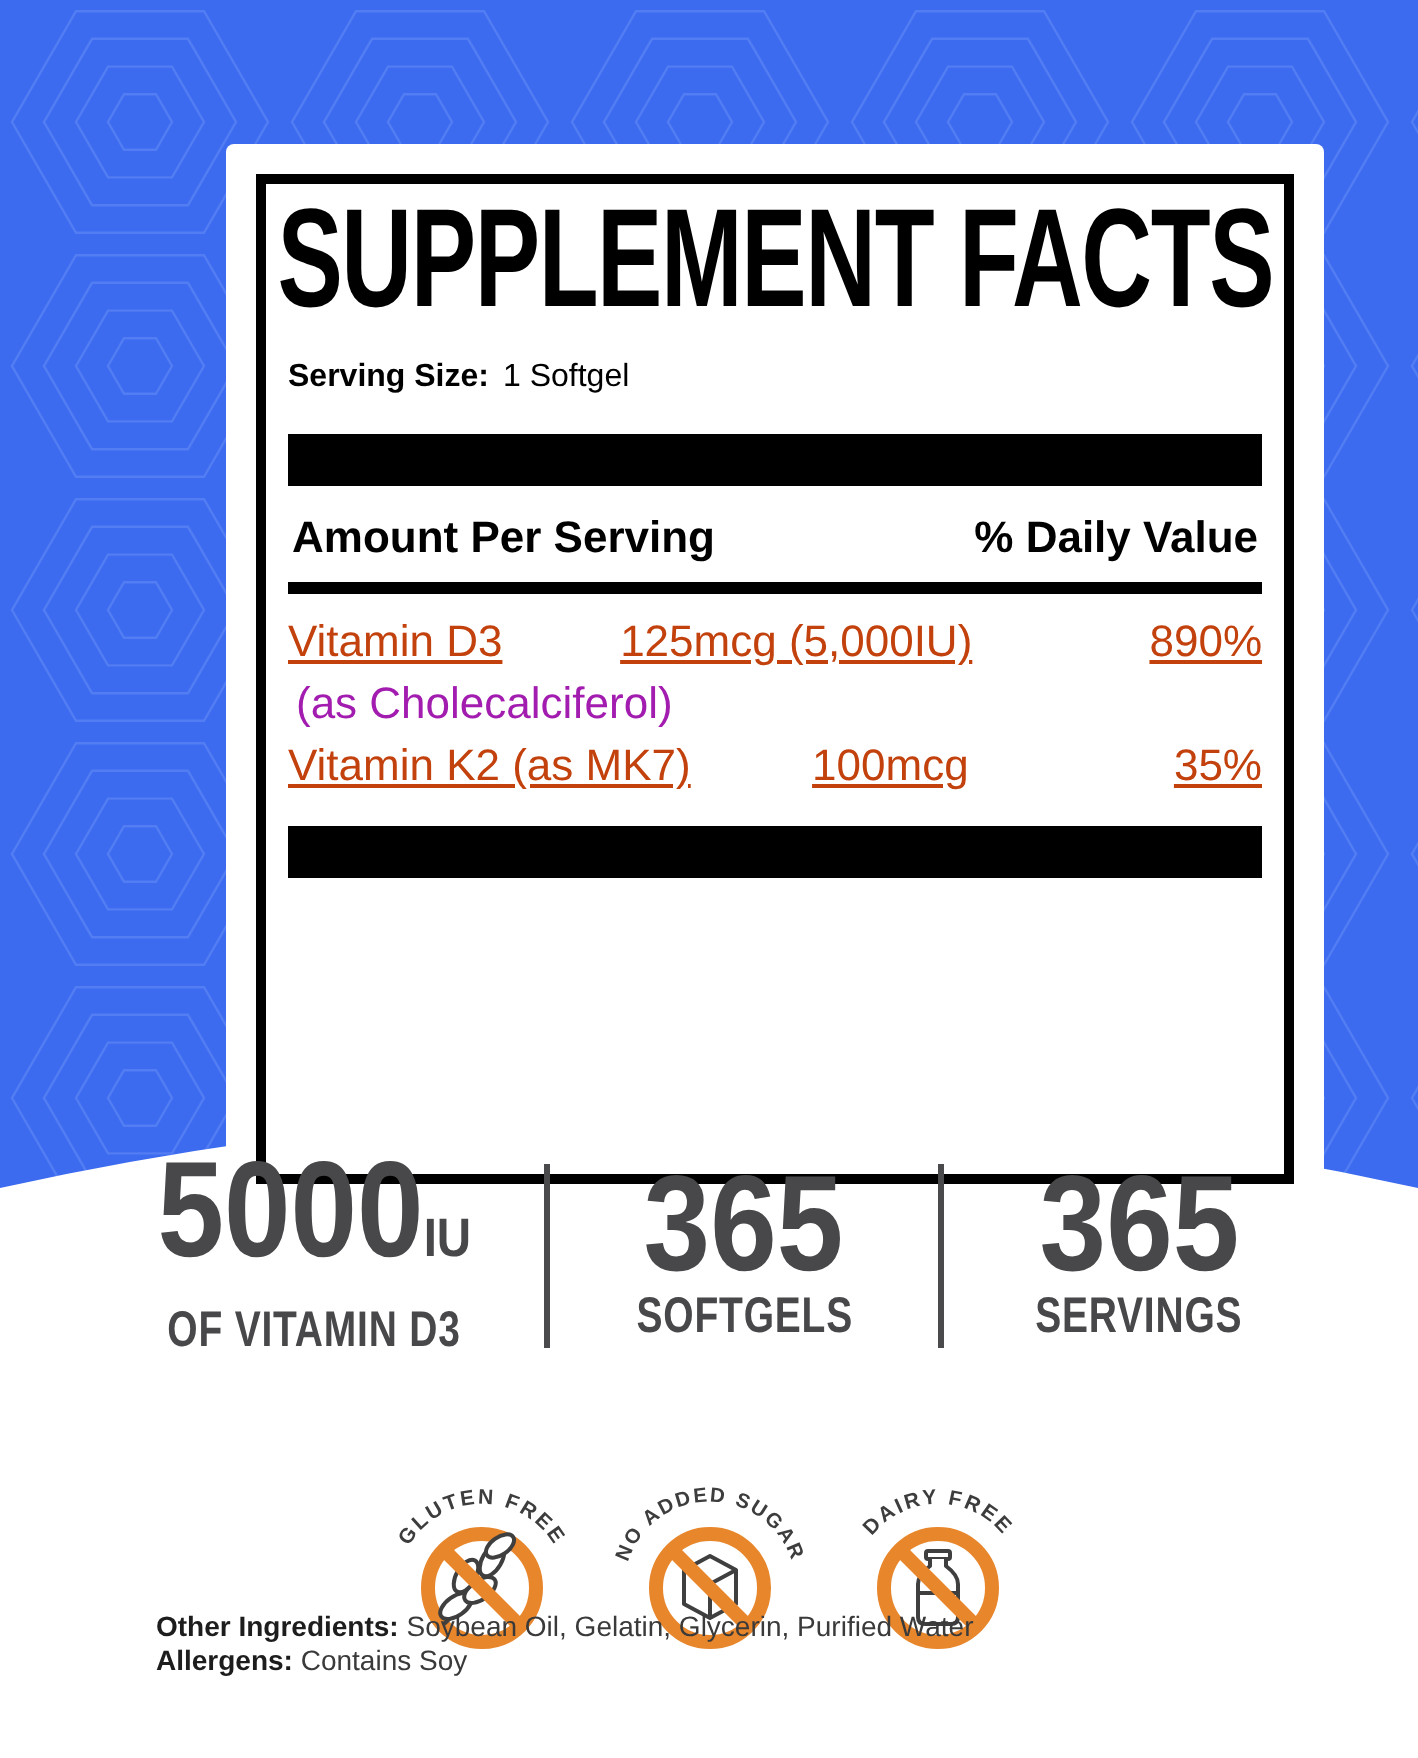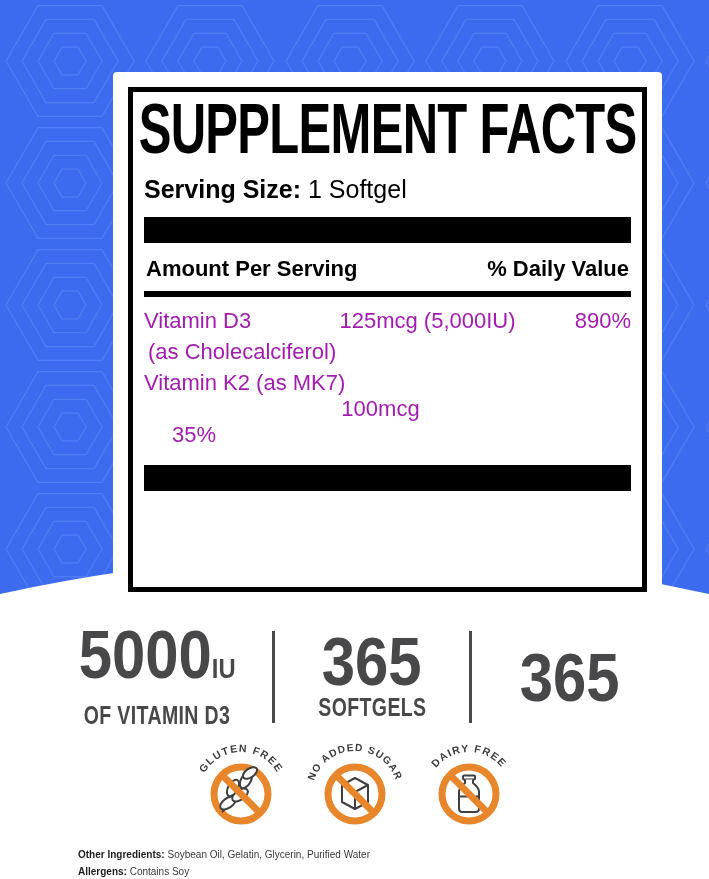--- a/index.html
+++ b/index.html
@@ -9,55 +9,55 @@
   
   .bg-svg { position:absolute; left:0; top:0; }
 
   
   .panel { position:absolute; left:81px; top:72px; width:549px; height:535px;
            background:#fff; border-radius:4px;margin-left:32px; }
   .frame { position:absolute; inset:15px; border:5px solid #000; padding:4px 11px 0 11px; }
   .sf-title { display:flex; justify-content:center; margin-top:2px; height:62px; align-items:center; }
   .sf-title span { font-size:70px; font-weight:bold; letter-spacing:-1px; white-space:nowrap;
                    transform:scale(0.70,1.0); display:inline-block; color:#000; line-height:62px; }
-  .serve-line { font-size:25px; color:#000; margin-top:14px; line-height:30px; }
+  .serve-line { font-size:16px; color:#000; margin-top:14px; line-height:30px; }
   .serve-line .lbl { font-weight:bold; }
   .serve-line .val { margin-left:7px; }
   .black-bar { height:26px; background:#000; }
   .bar1 { margin-top:13px; }
   .bar2 { margin-top:17px; }
   .tbl-header { display:flex; justify-content:space-between; font-size:22px; font-weight:bold;
                 color:#000; padding:13px 2px 9px 2px; border-bottom:6px solid #000;align-items:flex-end; }
-  .nrow { display:flex; font-size:22px; color:#a21caf; margin-top:11px; line-height:26px; }
+  .nrow { display:flex; font-size:22px; color:#c2410c; margin-top:11px; line-height:26px;text-decoration:underline; }
   .nrow .nname { flex:1 1 auto; text-align:left; }
-  .nrow .namount { flex:1 1 auto; text-align:center; padding-right:14px; }
+  .nrow .namount { flex:1 1 auto; text-align:left; padding-right:14px; }
   .nrow .ndv { width:72px; text-align:right; }
-  .nrow2 { margin-top:5px;flex-direction:column; }
+  .nrow2 { margin-top:5px; }
   .subline { font-size:22px; color:#a21caf; margin-top:5px; padding-left:4px; line-height:26px; }
 
   
-  .stats { position:absolute; left:0; top:626px; width:709px; height:102px;
+  .stats { position:absolute; left:0; top:577px; width:709px; height:102px;
            display:flex; align-items:center; padding:0 42px; }
   .stat-col { text-align:center; color:#48484a; }
   .stat-col.c1 { flex:1.18; } .stat-col.c2 { flex:1; } .stat-col.c3 { flex:1; }
   .stat-divider { width:3px; height:92px; background:#4a4a4c; }
   .stat-value { font-size:68px; font-weight:bold; line-height:58px; white-space:nowrap;
                 display:inline-block; transform:scaleX(0.88); }
   .stat-unit { font-size:27px; font-weight:bold; letter-spacing:0; }
   .stat-label { margin-top:2px;text-decoration:underline; }
   .stat-label span { display:inline-block; font-size:25px; font-weight:bold; letter-spacing:0.5px;
                      transform:scaleX(0.78); white-space:nowrap; line-height:30px; }
 
   
   .badges { position:absolute; left:0; top:731px; width:709px; display:flex; justify-content:center; }
   .badge { width:114px; height:104px; }
   .badge text { font-family:"Liberation Sans", sans-serif; font-weight:bold; fill:#3d3d3d; }
 
   
-  .footer { position:absolute; left:78px; top:846px; font-size:10px; color:#3a3a3a; line-height:17px; }
+  .footer { position:absolute; left:78px; top:805px; font-size:14px; color:#3a3a3a; line-height:17px; }
   .footer .flbl { font-weight:bold; color:#1d1d1d; }
 </style>
 </head>
 <body>
 
 <div class="stage">
 
   <svg class="bg-svg" width="709" height="879" viewBox="0 0 709 879" aria-hidden="true">
     <defs>
       <pattern id="hexpat" width="140" height="122" patternUnits="userSpaceOnUse">
@@ -116,20 +116,21 @@
       <div class="stat-label"><span>OF VITAMIN D3</span></div>
     </div>
     <div class="stat-divider"></div>
     <div class="stat-col c2">
       <div><span class="stat-value">365</span></div>
       <div class="stat-label"><span>SOFTGELS</span></div>
     </div>
     <div class="stat-divider"></div>
     <div class="stat-col c3">
       <div><span class="stat-value">365</span></div>
+      <div class="stat-label"><span>SERVINGS</span></div>
     </div>
   </div>
 
   <div class="badges">
 
     <svg class="badge" viewBox="0 0 114 104">
       <defs>
           <path id="arc0" d="M20.6,42 A42,42 0 0 1 93.4,42" fill="none"></path>
         </defs>
       <text font-size="10.5" letter-spacing="1.3">

